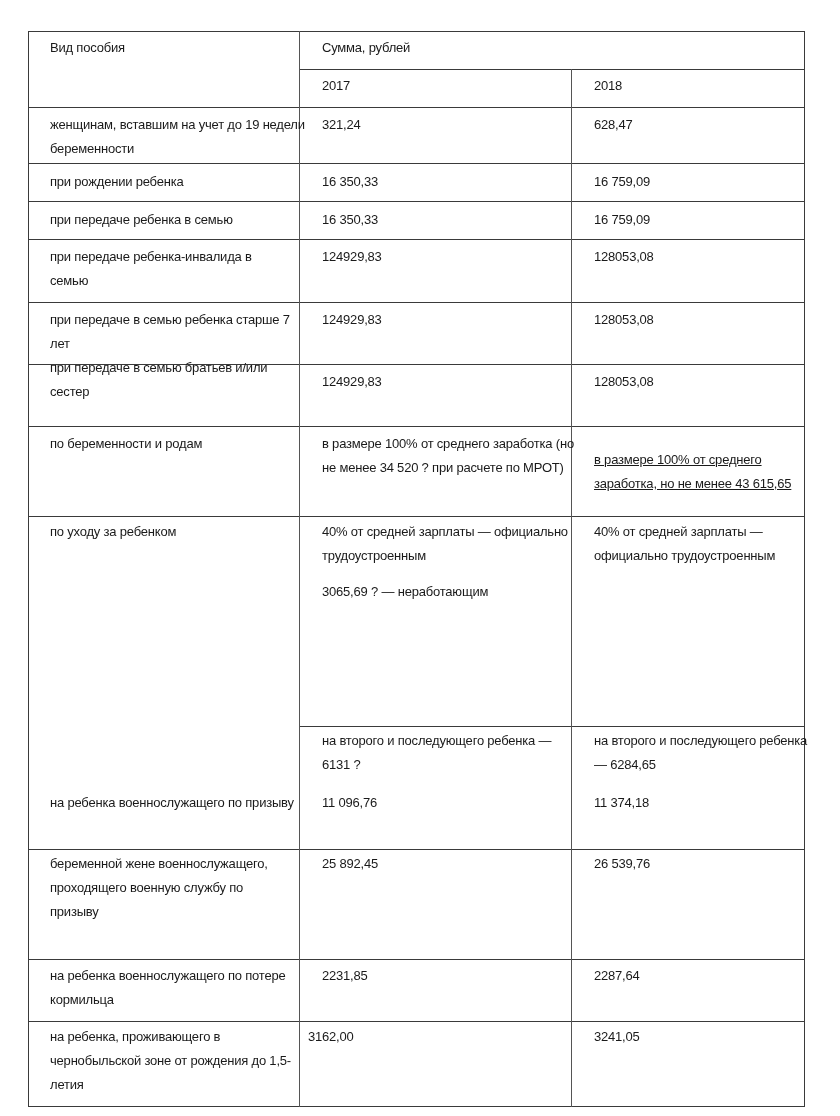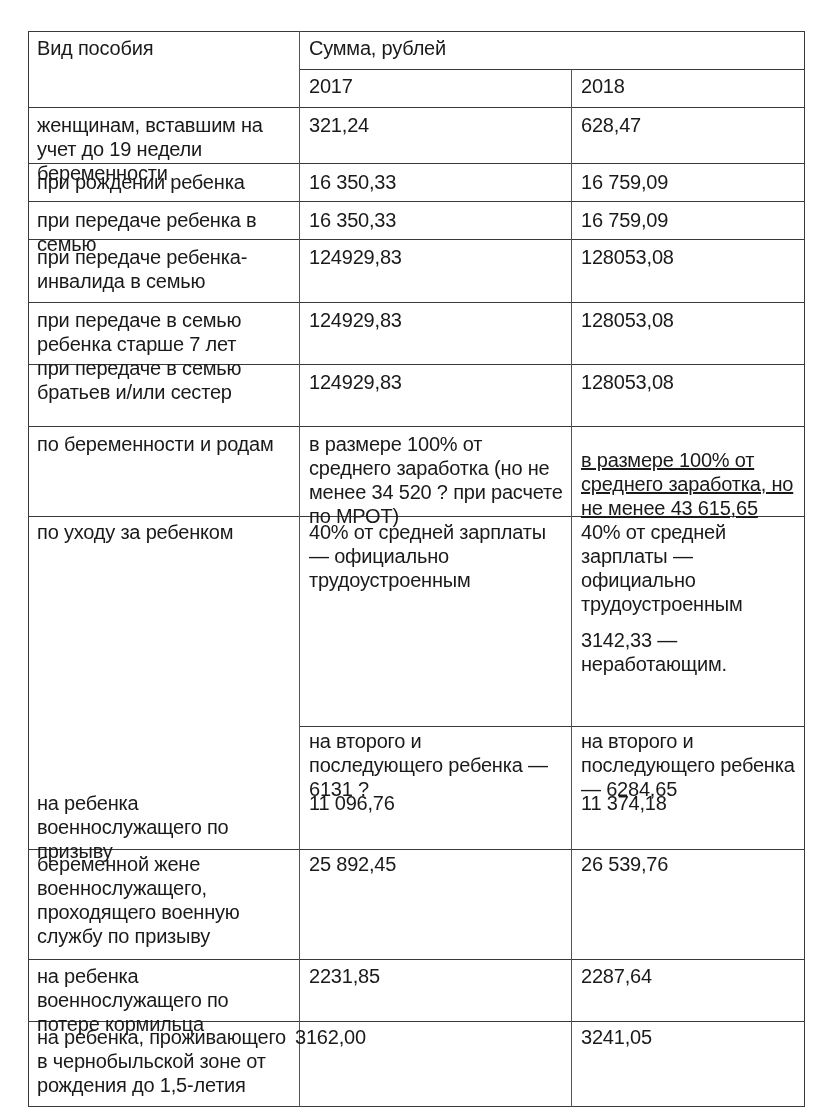--- a/index.html
+++ b/index.html
@@ -2,21 +2,21 @@
 <html><head>
 <meta charset="utf-8">
 <style>
   html, body { margin: 0; padding: 0; background: #ffffff; }
   body { width: 840px; height: 1116px; position: relative; overflow: hidden;
          font-family: "Liberation Sans", "DejaVu Sans", sans-serif; color: #1a1a1a; }
   .table { position: absolute; left: 28px; top: 31px; width: 777px; height: 1076px;
            border: 1.5px solid #3a3a3a; box-sizing: border-box; }
   .hline { position: absolute; height: 0; border-top: 1.5px solid #3a3a3a; }
   .vline { position: absolute; width: 0; border-left: 1px solid #555; }
-  .cell { position: absolute; font-size: 20px; line-height: 24px; letter-spacing: -0.2px; }
+  .cell { position: absolute; font-size: 13px; line-height: 24px; letter-spacing: -0.2px; margin-left: 13px; }
   .cell p { margin: 0 0 12px 0; }
   .cell p:last-child { margin-bottom: 0; }
 </style>
 </head>
 <body>
 
 <div class="table"></div>
 
 <div class="hline" style="left:299px;width:506px;top:69px;"></div>
 <div class="hline" style="left:28px;width:777px;top:107px;"></div>
@@ -64,24 +64,24 @@
 <div class="cell" style="left:309px;top:370px;width:255px;">124929,83</div>
 <div class="cell" style="left:581px;top:370px;width:220px;">128053,08</div>
 
 <div class="cell" style="left:37px;top:432px;width:255px;">по беременности и родам</div>
 <div class="cell" style="left:309px;top:432px;width:255px;">в размере 100% от среднего заработка (но не менее 34 520 ? при расчете по МРОТ)</div>
 <div class="cell" style="left:581px;top:448px;width:215px;text-decoration:underline;">в размере 100% от среднего заработка, но не менее 43 615,65</div>
 
 <div class="cell" style="left:37px;top:520px;width:255px;">по уходу за ребенком</div>
 <div class="cell" style="left:309px;top:520px;width:255px;">
   <p>40% от средней зарплаты — официально трудоустроенным</p>
+  <p>3065,69 ? — неработающим</p>
 </div>
 <div class="cell" style="left:581px;top:520px;width:225px;">
   <p>40% от средней зарплаты — официально трудоустроенным</p>
-  <p>3142,33 — неработающим.</p>
 </div>
 <div class="cell" style="left:309px;top:729px;width:250px;">на второго и последующего ребенка — 6131 ?</div>
 <div class="cell" style="left:581px;top:729px;width:225px;">на второго и последующего ребенка — 6284,65</div>
 
 <div class="cell" style="left:37px;top:791px;width:255px;">на ребенка военнослужащего по призыву</div>
 <div class="cell" style="left:309px;top:791px;width:255px;">11 096,76</div>
 <div class="cell" style="left:581px;top:791px;width:220px;">11 374,18</div>
 
 <div class="cell" style="left:37px;top:852px;width:240px;">беременной жене военнослужащего, проходящего военную службу по призыву</div>
 <div class="cell" style="left:309px;top:852px;width:255px;">25 892,45</div>

